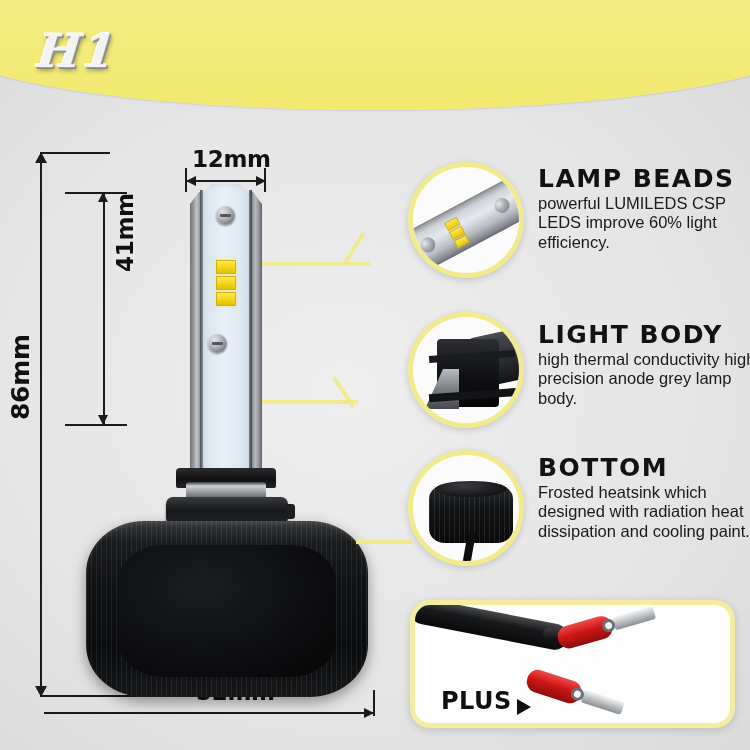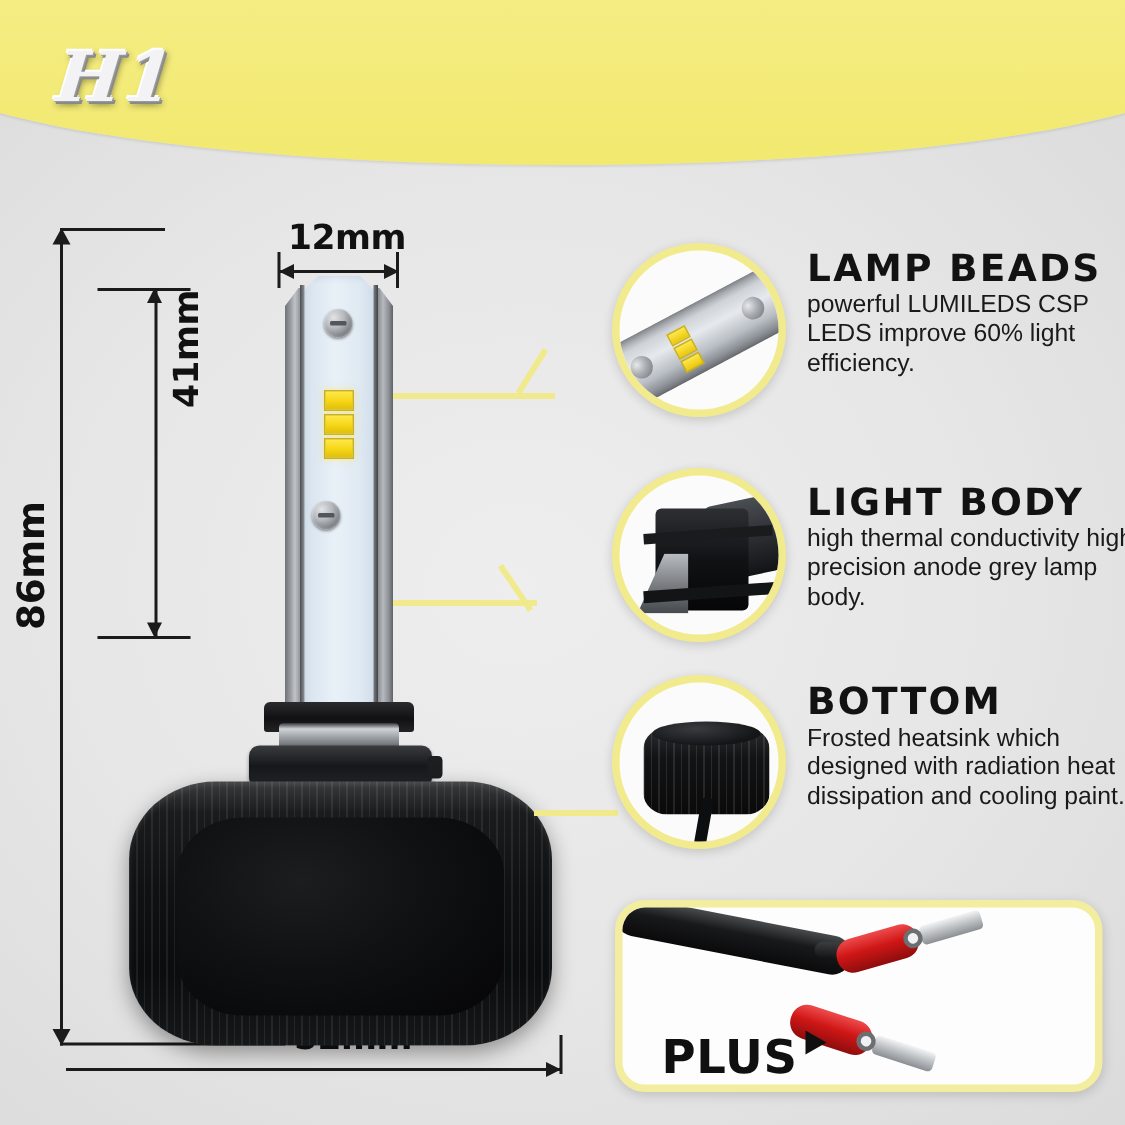--- a/index.html
+++ b/index.html
@@ -333,22 +333,22 @@
   #term1 .ring { left:46px; top:5px; }
   #term1 .blade { left:58px; top:5px; }
   #term2 { left:116px; top:62px; transform:rotate(18deg); }
   #term2 .boot { left:0; top:0; }
   #term2 .ring { left:46px; top:5px; }
   #term2 .blade { left:58px; top:5px; }
 
   #pluslabel {
     position:absolute; left:26px; top:82px;
     font-family:"DejaVu Sans", sans-serif;
-    font-weight:700; font-size:31px; letter-spacing:0.5px; color:#101010;
-    display:flex; align-items:flex-start; gap:5px;
+    font-weight:700; font-size:24px; letter-spacing:0.5px; color:#101010;
+    display:flex; align-items:flex-end; gap:5px;
   }
   #plusarrow {
     width:0; height:0;
     border-top:8px solid transparent;
     border-bottom:8px solid transparent;
     border-left:14px solid #101010;
   }
 </style>
 </head>
 <body>

